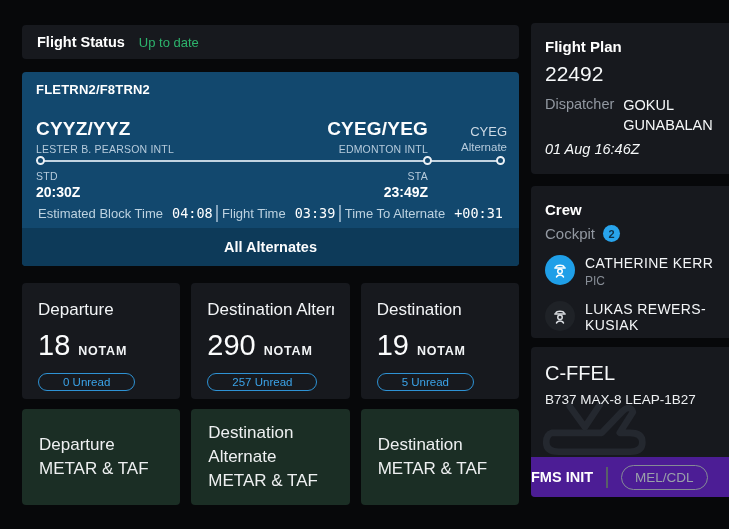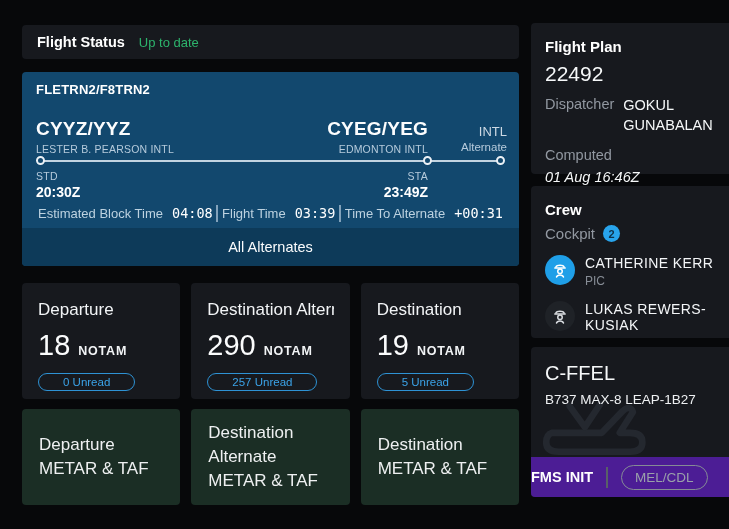--- a/index.html
+++ b/index.html
@@ -45,21 +45,21 @@
   .std-block { position:absolute; left:14px; top:70px; }
   .sta-block { position:absolute; right:91px; top:70px; text-align:right; }
 
   .fc-stats { height:30px; display:flex; align-items:center; justify-content:space-between; padding:0 16px; }
   .stat { display:flex; align-items:center; }
   .stat .s-label { font-size:13px; color:#bdd2e0; }
   .stat .s-value { font-family:"DejaVu Sans Mono",monospace; font-size:13.5px; color:#ffffff; margin-left:9px; }
   .stat-divider { width:2px; height:17px; background:rgba(205,224,238,.6); }
 
   .fc-footer { height:38px; background:#0d3a59; display:flex; align-items:center; justify-content:center;
-               font-size:14.5px; font-weight:400; color:#fbfcfd; cursor:pointer; }
+               font-size:14.5px; font-weight:700; color:#fbfcfd; cursor:pointer; }
 
   
   .cards-grid { display:grid; grid-template-columns:1fr 1fr 1fr; gap:11px; }
   .notam-grid { margin-top:17px; }
   .notam-card { height:116px; padding:17px 16px 0; overflow:hidden; cursor:pointer; }
   .notam-title { font-size:17px; color:#f2f4f6; white-space:nowrap; overflow:hidden; }
   .notam-count-row { margin-top:9px; display:flex; align-items:baseline; }
   .notam-count { font-size:29px; font-weight:400; color:#fbfcfd; }
   .notam-unit { font-size:12.5px; font-weight:bold; letter-spacing:.8px; margin-left:8px; color:#f2f4f6; }
   .unread-badge { display:inline-block; margin-top:11px; font-size:11.5px; color:#3ba3e8;
@@ -123,21 +123,21 @@
     <div class="fc-route">
       <div class="dep-block">
         <div class="airport-code">CYYZ/YYZ</div>
         <div class="airport-name">LESTER B. PEARSON INTL</div>
       </div>
       <div class="dest-block">
         <div class="airport-code">CYEG/YEG</div>
         <div class="airport-name">EDMONTON INTL</div>
       </div>
       <div class="alt-block">
-        <div class="alt-code">INTL</div>
+        <div class="alt-code">CYEG</div>
         <div class="alt-label">Alternate</div>
       </div>
 
       <div class="timeline">
         <div class="line"></div>
         <div class="tl-dot d1"></div>
         <div class="tl-dot d2"></div>
         <div class="tl-dot d3"></div>
       </div>
 
@@ -213,21 +213,20 @@
 
 <div class="right-col">
 
   <div class="panel fp-panel">
     <div class="panel-title">Flight Plan</div>
     <div class="fp-number">22492</div>
     <div class="fp-row">
       <span class="fp-label">Dispatcher</span>
       <span class="fp-value">GOKUL GUNABALAN</span>
     </div>
-    <div class="fp-computed-label">Computed</div>
     <div class="fp-computed">01 Aug 16:46Z</div>
   </div>
 
   <div class="panel crew-panel">
     <div class="panel-title">Crew</div>
     <div class="crew-group">
       <span class="crew-group-label">Cockpit</span>
       <span class="count-badge">2</span>
     </div>
 

